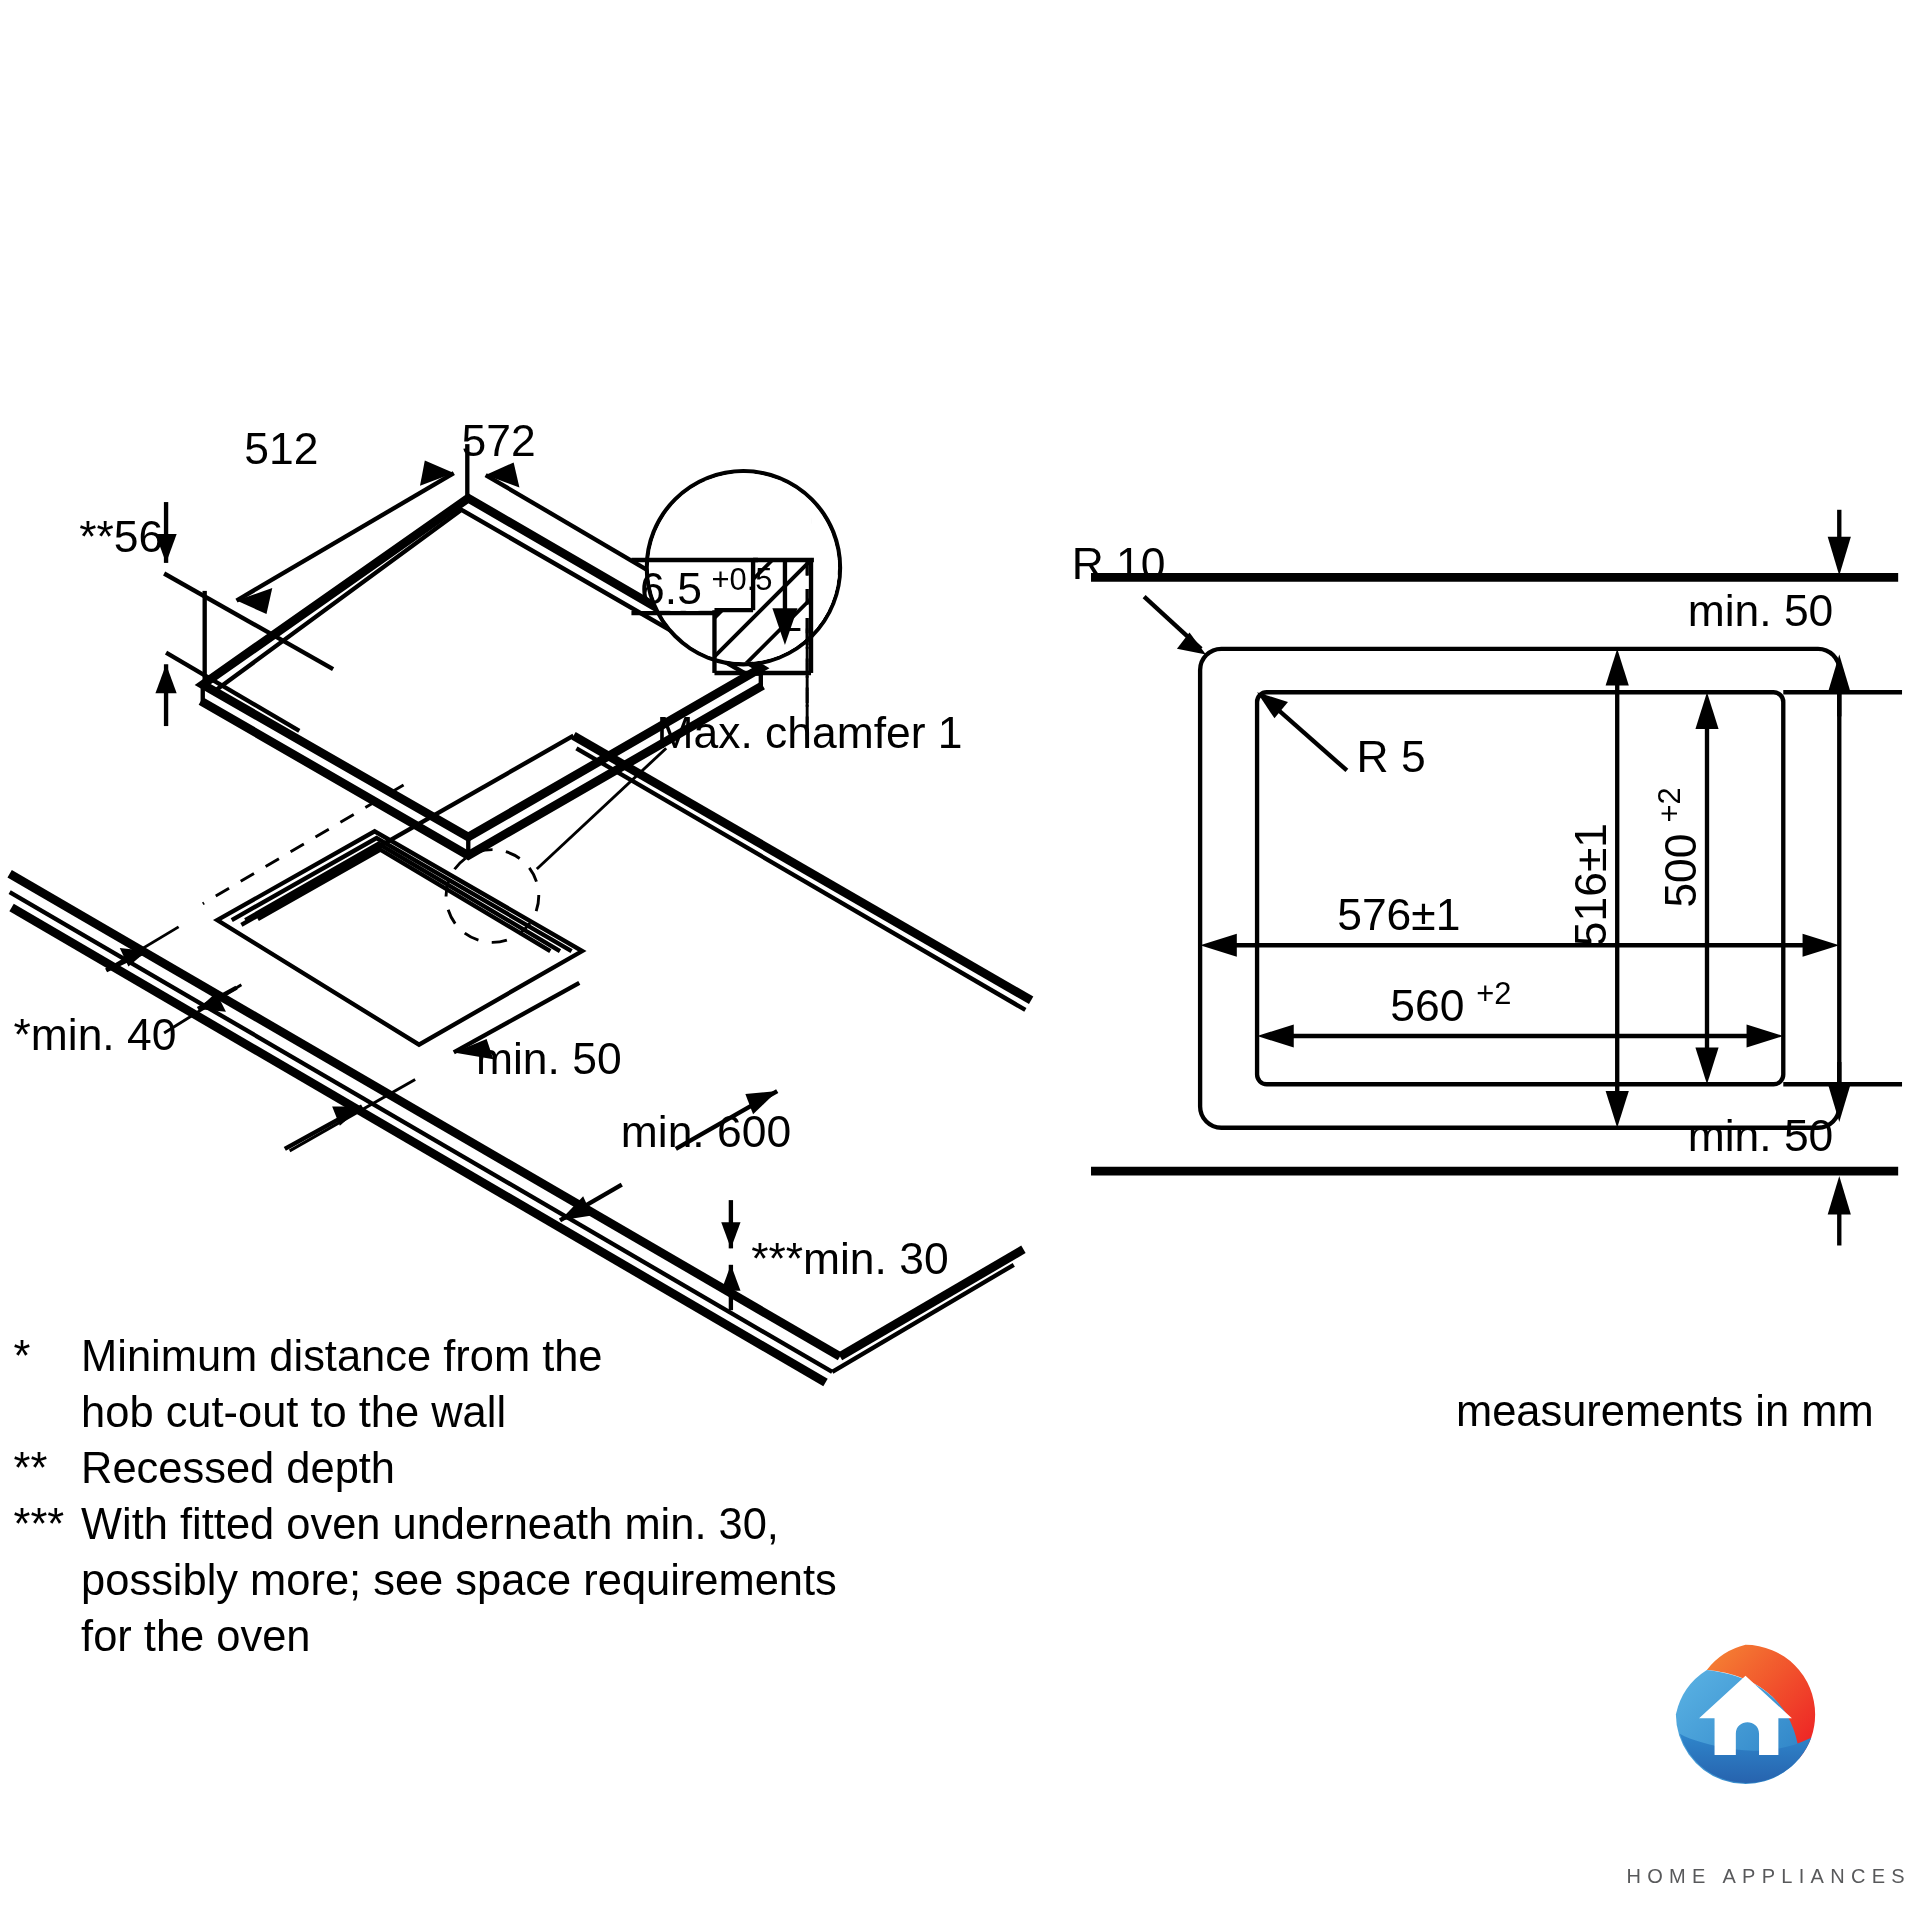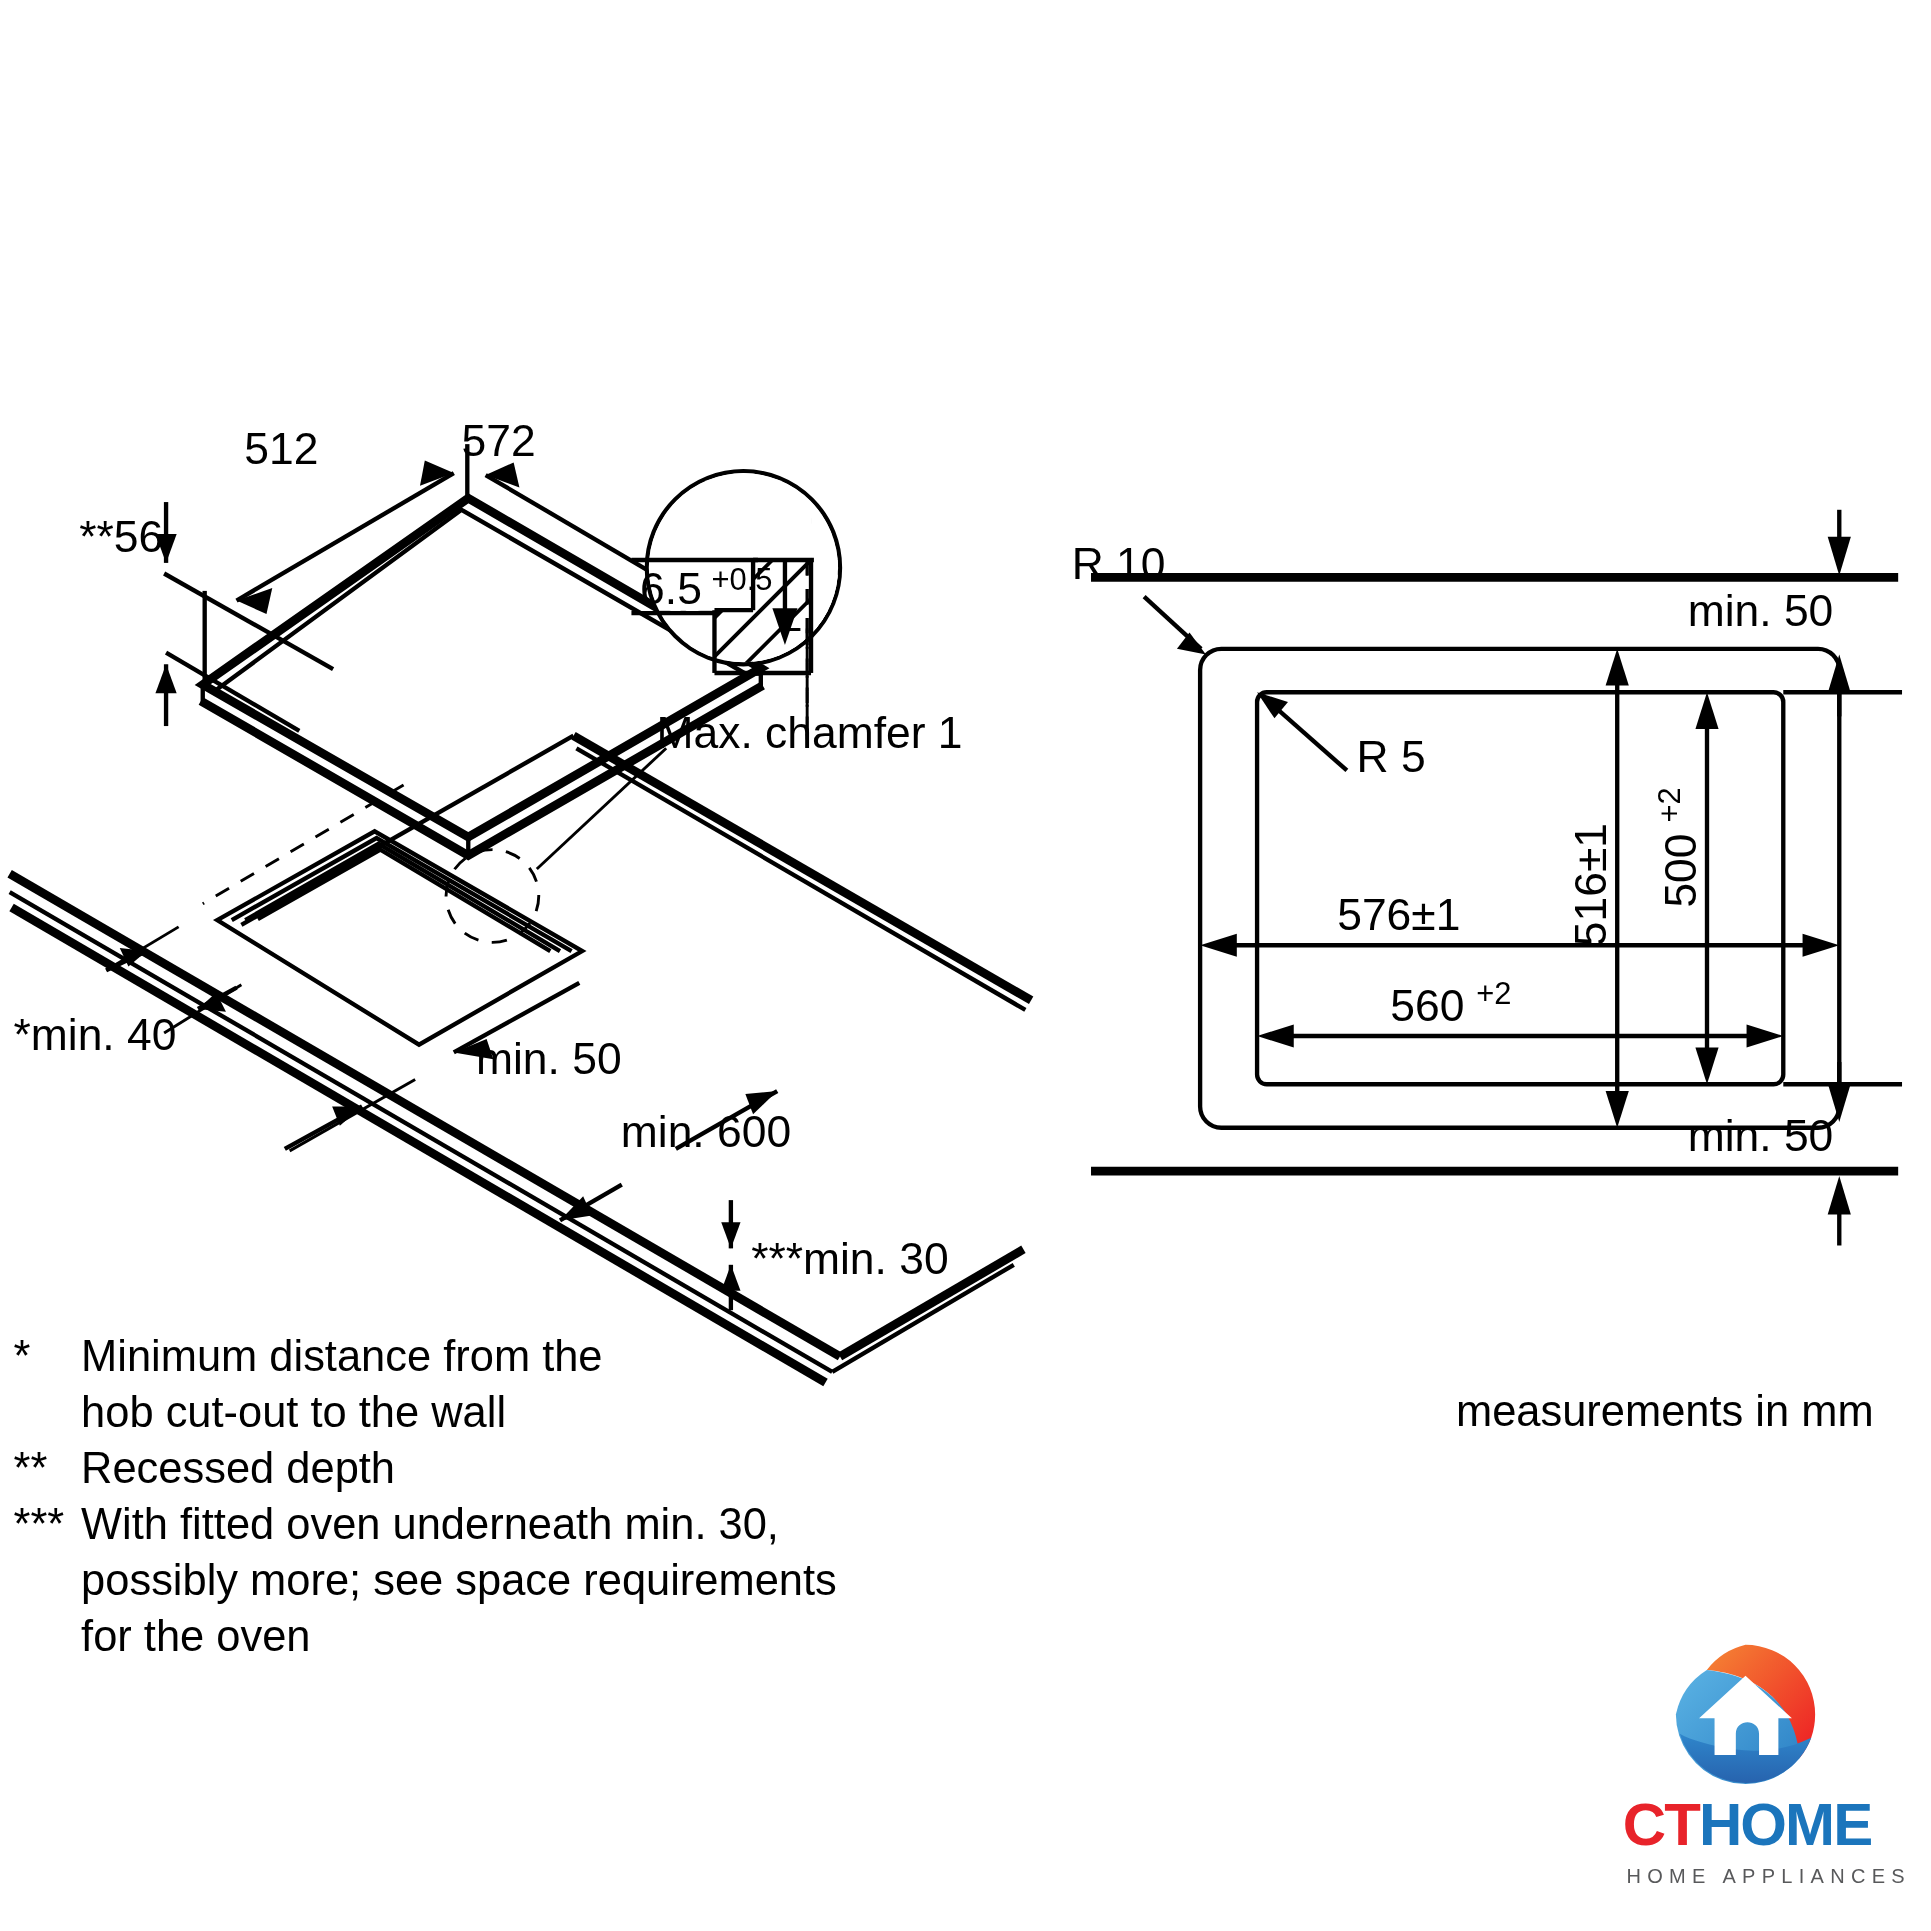--- a/index.html
+++ b/index.html
@@ -382,18 +382,17 @@
       <path d="M36 30 C70 34 94 46 110 64 C124 80 130 100 132 121
                A72 72 0 0 1 4 76 A72 72 0 0 1 36 30 Z" fill="url(#gBlueT)"></path>
 
       <path d="M8 96 A72 72 0 0 0 132 121 A72 72 0 0 0 144 100
                C120 112 92 116 64 112 C40 108 20 103 8 96 Z" fill="url(#gBlueB)"></path>
 
       <path d="M76 36 L124 80 L110 80 L110 118 L90 118 L90 96
                C90 88 84 84 78 84 C72 84 66 88 66 96 L66 118
                L44 118 L44 80 L28 80 Z" fill="#ffffff"></path>
     </svg>
-    <div class="wordmark"><span class="wm-ct">CT</span><span class="wm-home">HOME</span></div>
     <div class="tagline">HOME APPLIANCES</div>
   </div>
 
 </div>
 
 
 </body></html>

